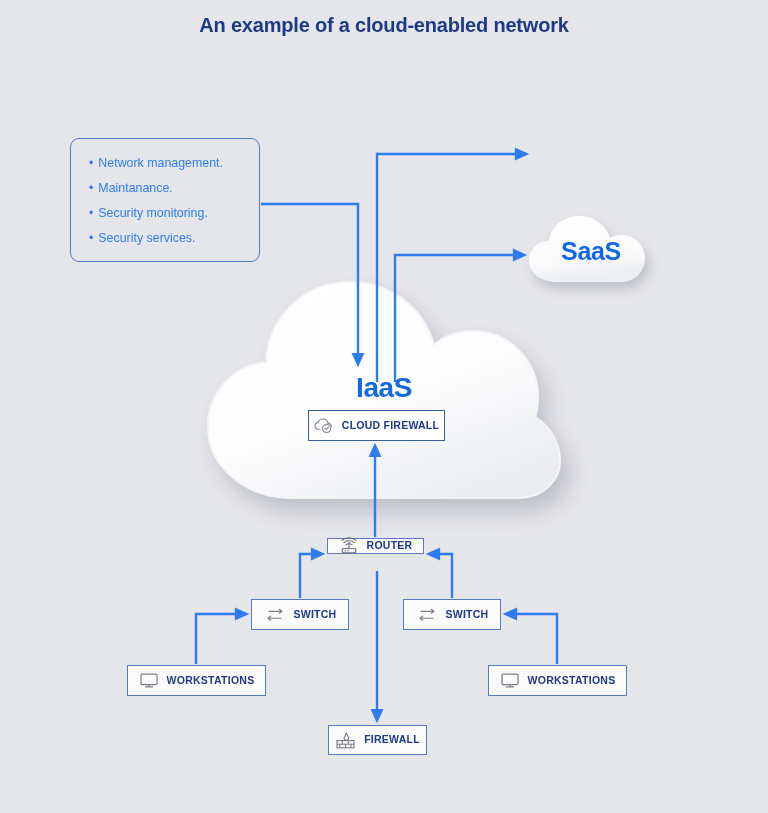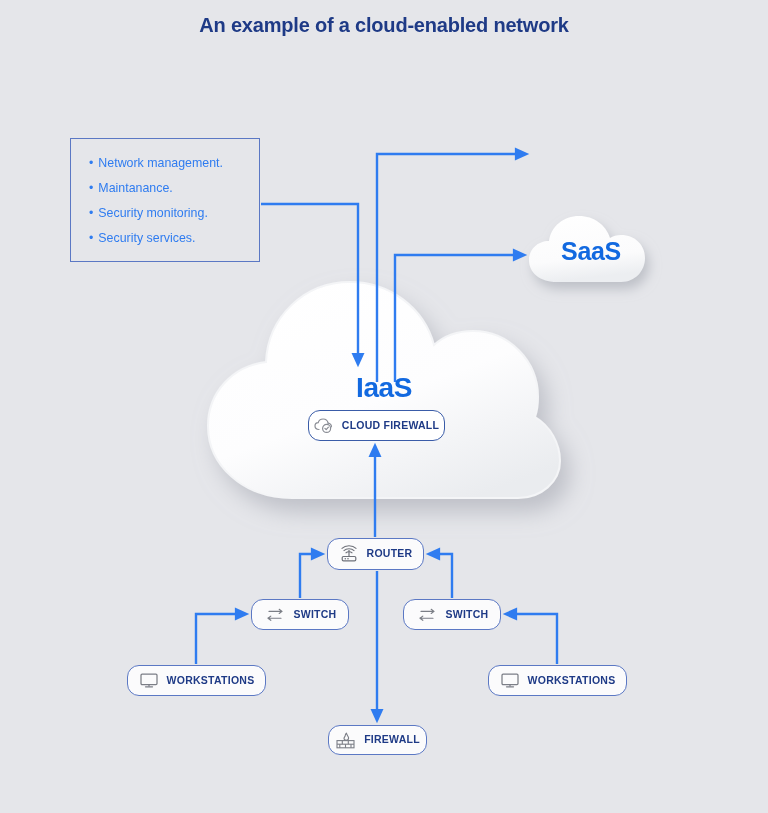--- a/index.html
+++ b/index.html
@@ -20,21 +20,21 @@
     font-size:20px;font-weight:bold;line-height:1.32;
     letter-spacing:-0.2px;
   }
 
   
   #wires{position:absolute;left:0;top:0;width:768px;height:813px;}
 
   
   .svc-box{
     position:absolute;left:70px;top:138px;width:190px;height:124px;
-    border:1.4px solid #5b78c4;border-radius:0;
+    border:1.4px solid #5b78c4;border-radius:9px;
     background:transparent;
     box-sizing:border-box;
     padding:12px 0 0 18px;
   }
   .svc-item{
     color:#2f7cf0;font-size:12.4px;line-height:25px;white-space:nowrap;
   }
   .svc-item .dot{display:inline-block;margin-right:5px;}
 
   
@@ -49,33 +49,33 @@
 
   
   .iaas-label{
     position:absolute;left:0;top:372px;width:768px;text-align:center;
     color:#1269e0;font-size:28px;font-weight:bold;letter-spacing:-0.4px;
   }
 
   
   .node{
     position:absolute;
-    border:1.3px solid #5b78c4;border-radius:12px;
+    border:1.3px solid #5b78c4;border-radius:0;
     background:#fbfbfc;
     box-sizing:border-box;
     display:flex;align-items:center;justify-content:center;
     gap:8px;
     color:#1e3a86;font-weight:bold;
     letter-spacing:0.25px;
   }
   .node .ico{flex:0 0 auto;display:flex;align-items:center;justify-content:center;}
   .node .lbl{white-space:pre-line;line-height:1.08;text-align:center;}
 
   #cloud-firewall{left:308px;top:410px;width:137px;height:31px;font-size:10.5px;background:#ffffff;border-color:#3a5ca8;}
-  #router{left:327px;top:538px;width:97px;height:32px;font-size:10.5px;}
+  #router{left:327px;top:538px;width:97px;height:16px;font-size:10.5px;}
   #switch-left{left:251px;top:599px;width:98px;height:31px;font-size:10.5px;}
   #switch-right{left:403px;top:599px;width:98px;height:31px;font-size:10.5px;}
   #workstations-left{left:127px;top:665px;width:139px;height:31px;font-size:10.5px;}
   #workstations-right{left:488px;top:665px;width:139px;height:31px;font-size:10.5px;}
   #firewall{left:328px;top:725px;width:99px;height:30px;font-size:10.5px;}
   #network-database{left:328px;top:763px;width:99px;height:35px;font-size:10.5px;}
 </style>
 </head>
 <body>
 

